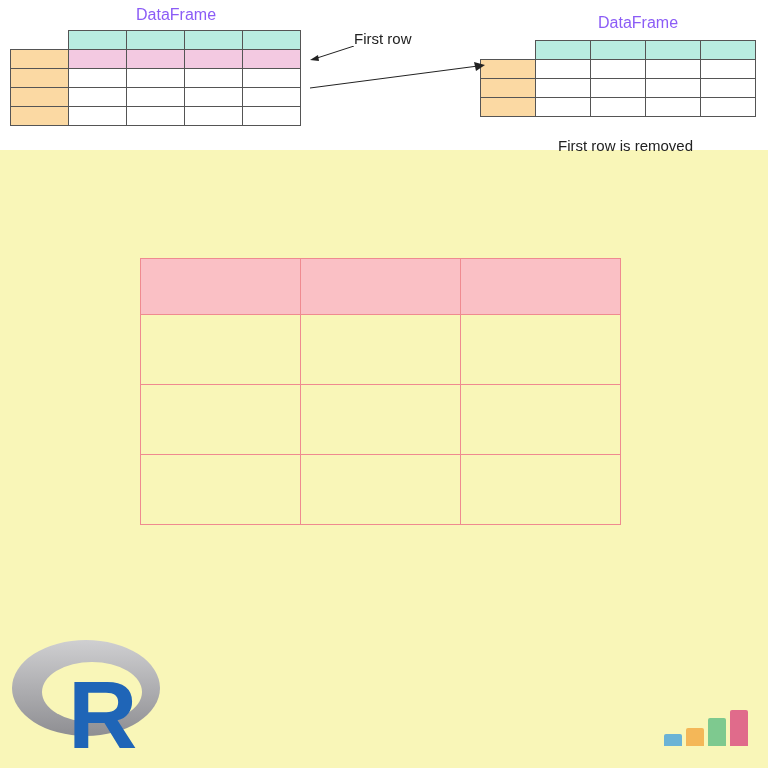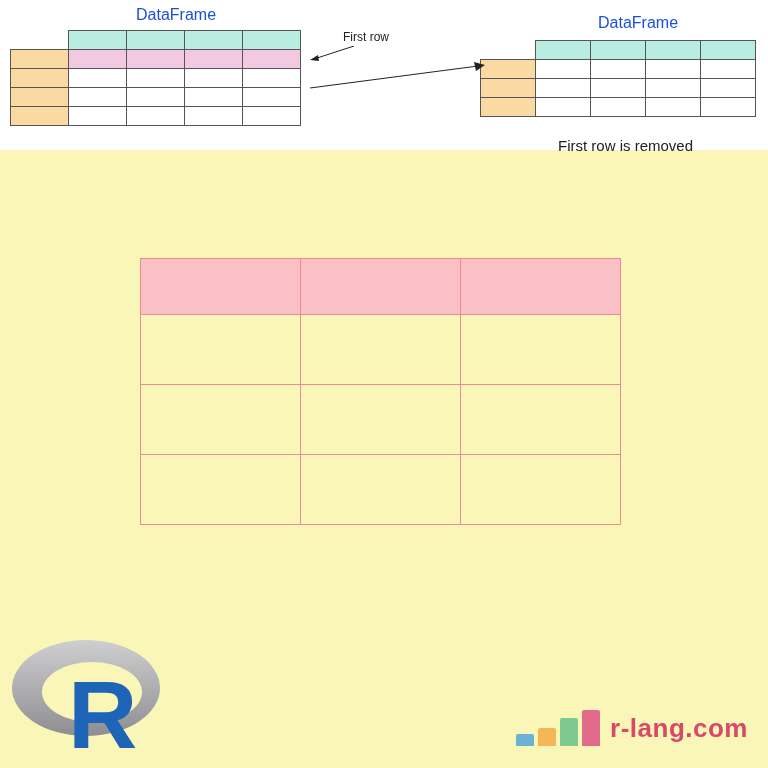--- a/index.html
+++ b/index.html
@@ -12,21 +12,21 @@
     overflow: hidden;
   }
   .top-strip {
     position: absolute;
     top: 0; left: 0; right: 0;
     height: 150px;
     background: #ffffff;
   }
 
   
-  .df-label { font-size: 16px; color: #1d4ed8; }
+  .df-label { font-size: 16px; color: #8b5cf6; }
   .left-df-label { position: absolute; top: 6px; left: 136px; }
   .right-df-label { position: absolute; top: 14px; left: 598px; }
 
   .mini-table {
     position: absolute;
     border-collapse: collapse;
   }
   .mini-table td {
     border: 1px solid #555;
     width: 58px;
@@ -37,22 +37,22 @@
   .mini-table .idx { background: #fbd9a3; }
   .mini-table .corner { background: transparent; border: none; }
   .mini-table .first-row { background: #f3c9e1; }
 
   .left-table { top: 30px; left: 10px; }
   .right-table { top: 40px; left: 480px; }
   .right-table td { width: 55px; height: 19px; }
 
   .first-row-label {
     position: absolute;
-    top: 30px; left: 343px;
-    font-size: 12px; color: #222;
+    top: 30px; left: 354px;
+    font-size: 15px; color: #222;
   }
   .removed-label {
     position: absolute;
     top: 137px; left: 558px;
     font-size: 15px; color: #222;
   }
 
   
   .arrow1 {
     position: absolute;
@@ -246,14 +246,13 @@
   </svg>
 </div>
 
 <div class="brand">
   <div class="bars">
     <span class="bar1"></span>
       <span class="bar2"></span>
       <span class="bar3"></span>
       <span class="bar4"></span>
   </div>
-  <div class="brand-text">r-lang.com</div>
 </div>
 
 </body></html>

